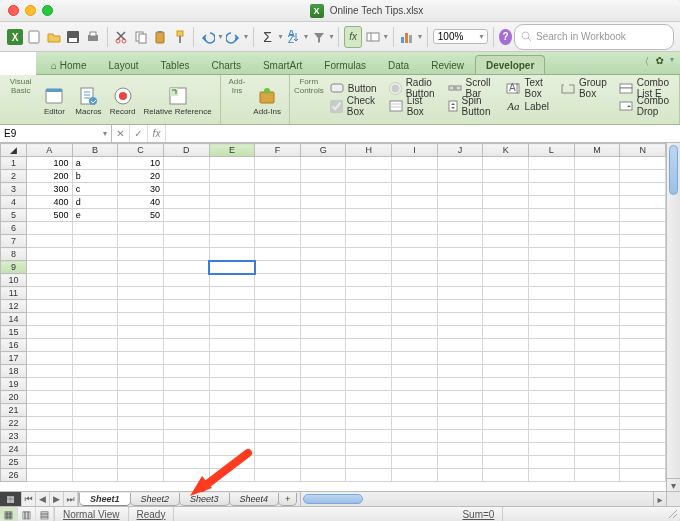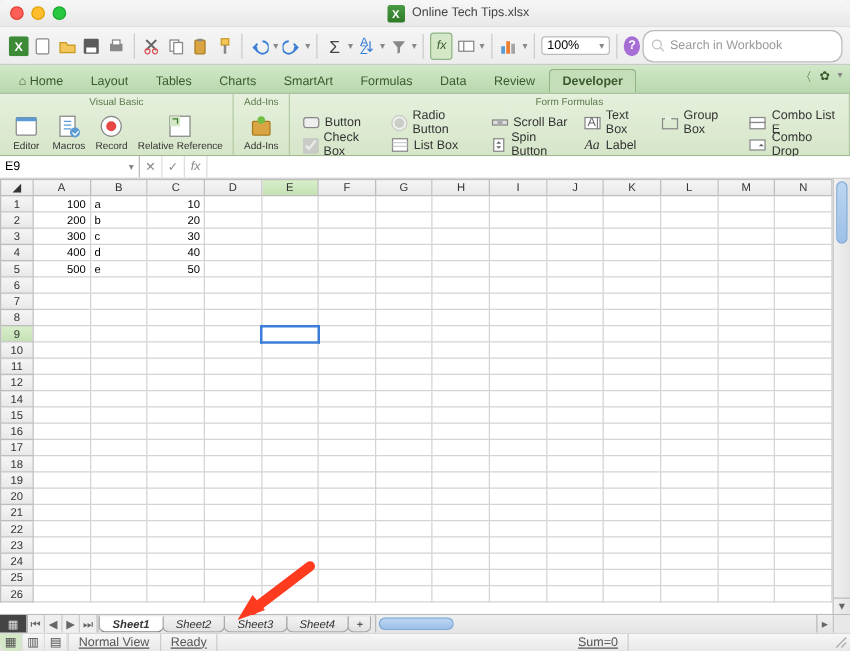--- a/index.html
+++ b/index.html
@@ -19,29 +19,29 @@
   .qat { height:30px; background:linear-gradient(#f5f5f5,#ededed); border-bottom:1px solid #c9c9c9; display:flex; align-items:center; padding:0 6px; gap:2px;}
   .qat .btn{width:22px;height:22px;display:flex;align-items:center;justify-content:center;border-radius:3px;color:#555;}
   .qat .sep{width:1px;height:20px;background:#ccc;margin:0 3px;}
   .qat .zoom{background:#fff;border:1px solid #bbb;border-radius:3px;padding:1px 4px;font-size:9px;display:flex;align-items:center;gap:16px;}
   .qat .help{width:16px;height:16px;border-radius:50%;background:#a66dd4;color:#fff;display:flex;align-items:center;justify-content:center;font-weight:bold;}
   .qat .search{flex:0 0 160px; margin-left:auto; height:18px;background:#fff;border:1px solid #bbb;border-radius:9px;display:flex;align-items:center;padding:12px 6px;gap:4px;color:#999;}
   .qat .search svg{opacity:.6}
   .qdrop{font-size:8px;color:#888;}
 
   
-  .ribbon-tabs{height:23px;background:linear-gradient(#d0e8c8,#b8d8ae);display:flex;align-items:flex-end;padding:0 4px;gap:0;border-bottom:1px solid #8fb383;position:relative;}
+  .ribbon-tabs{height:23px;background:linear-gradient(#d0e8c8,#b8d8ae);display:flex;align-items:flex-end;padding:0 4px;gap:0;border-bottom:1px solid #8fb383;position:relative;margin-left:36px;}
   .rtab{padding:4px 10px 3px;color:#3a5a2e;border:1px solid transparent;border-bottom:none;border-radius:4px 4px 0 0;cursor:pointer;}
   .rtab.home::before{content:"⌂ ";}
   .rtab.active{background:#c5ddb9;border-color:#8fb383;font-weight:bold;}
   .rcollapse{position:absolute;right:6px;top:3px;display:flex;gap:6px;color:#3a5a2e;}
 
   
   .ribbon{height:50px;background:linear-gradient(#e6f0dd,#d6e6c9);border-bottom:1px solid #9fb890;display:flex;}
-  .rgroup{border-right:1px solid #b5cba5;padding:2px 4px 0;display:flex;flex-direction:column;}
+  .rgroup{border-right:1px solid #b5cba5;padding:2px 4px 0;display:flex;}
   .rgroup .glabel{font-size:8px;color:#5a7a4a;text-align:center;padding-bottom:1px;order:-1;height:10px;}
   .rgrow{display:flex;gap:0;flex:1;}
   .rbtn{display:flex;flex-direction:column;align-items:center;justify-content:center;padding:0 4px;min-width:34px;color:#333;gap:1px;}
   .rbtn .ic{width:20px;height:20px;display:flex;align-items:center;justify-content:center;}
   .rbtn .lbl{font-size:8px;white-space:nowrap;}
   .fc-col{display:flex;flex-direction:column;gap:0;padding:2px 6px 0;}
   .fc-item{display:flex;align-items:center;gap:4px;height:18px;font-size:9px;color:#333;}
   .fc-item .ic{width:14px;height:14px;display:flex;align-items:center;justify-content:center;}
   .fc-item input[type=checkbox],.fc-item input[type=radio]{margin:0;}
 
@@ -311,21 +311,21 @@
             <svg width="20" height="20">
               <rect x="3" y="6" width="14" height="11" rx="1" fill="#d9a441" stroke="#a87a20"></rect>
               <circle cx="10" cy="5" r="3" fill="#72bf44"></circle>
             </svg>
           </div>
           <span class="lbl">Add-Ins</span>
         </div>
     </div>
   </div>
   <div class="rgroup" style="flex:1;">
-    <div class="glabel">Form Formulas</div>
+    <div class="glabel">Form Controls</div>
     <div class="rgrow" style="flex-wrap:nowrap;">
       <div class="fc-col">
         <div class="fc-item">
             <span class="ic">
               <svg width="14" height="10">
                 <rect x="1" y="1" width="12" height="8" rx="2" fill="#eee" stroke="#888"></rect>
               </svg>
             </span>
             <span>Button</span>
           </div>

